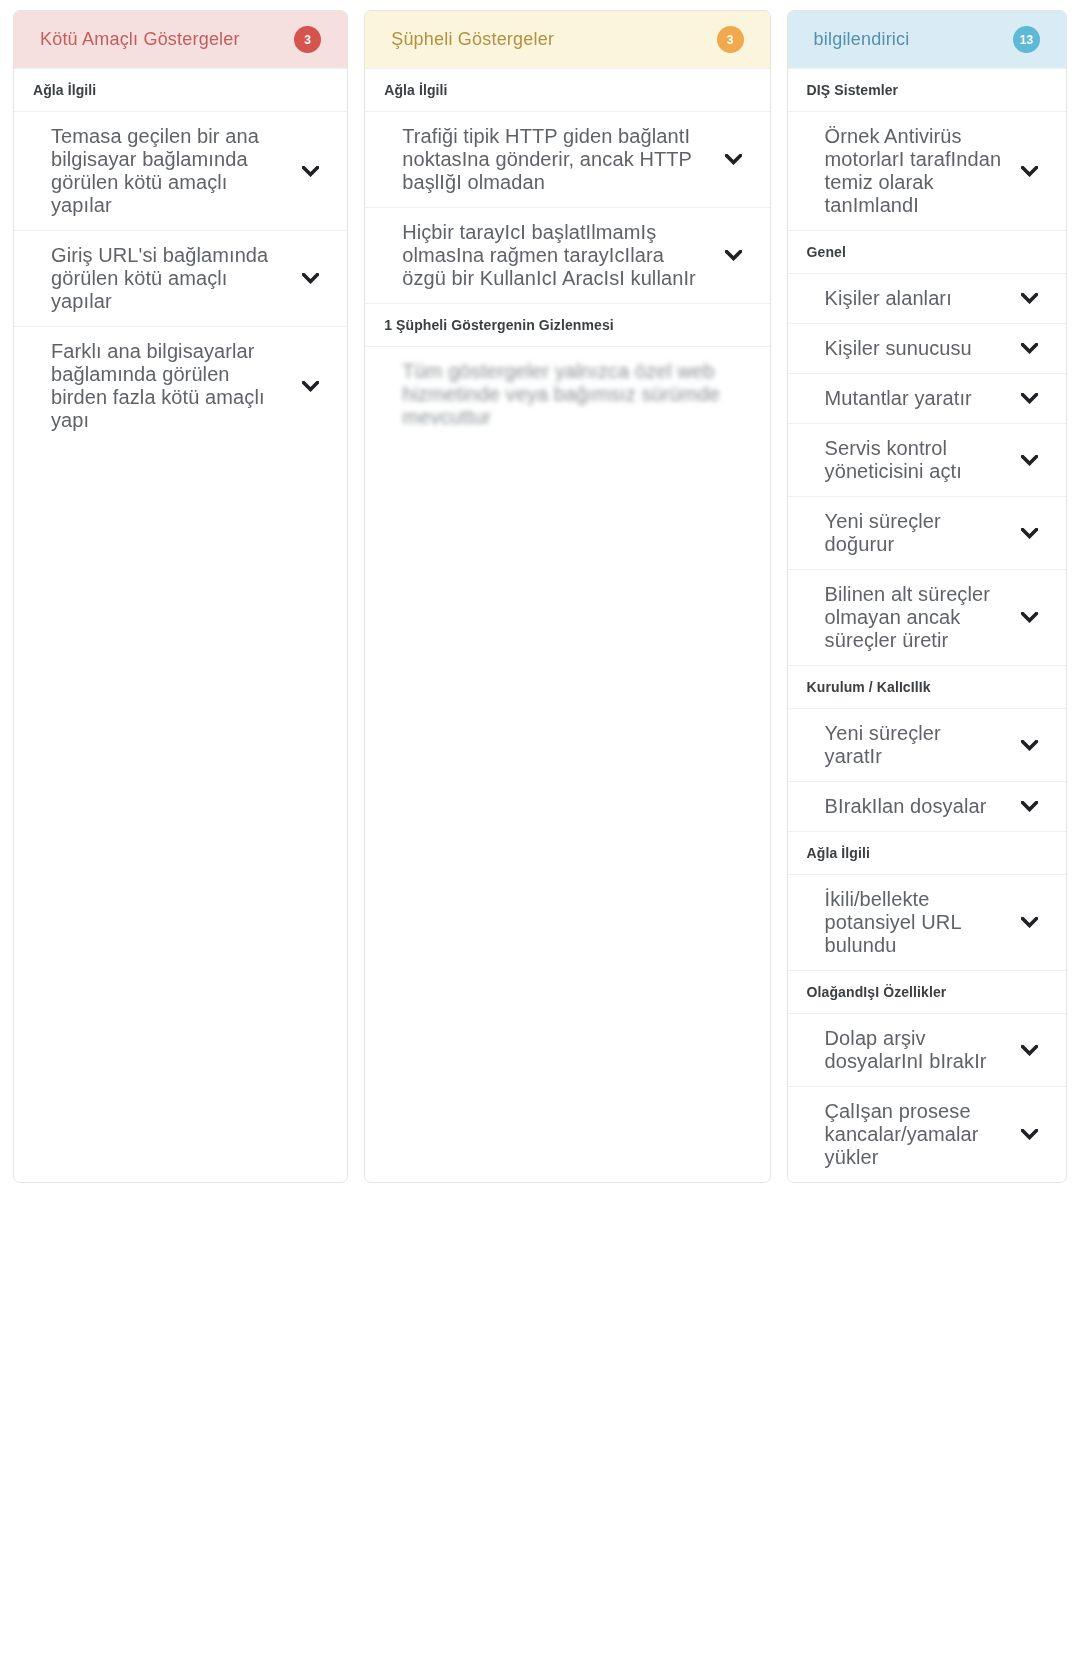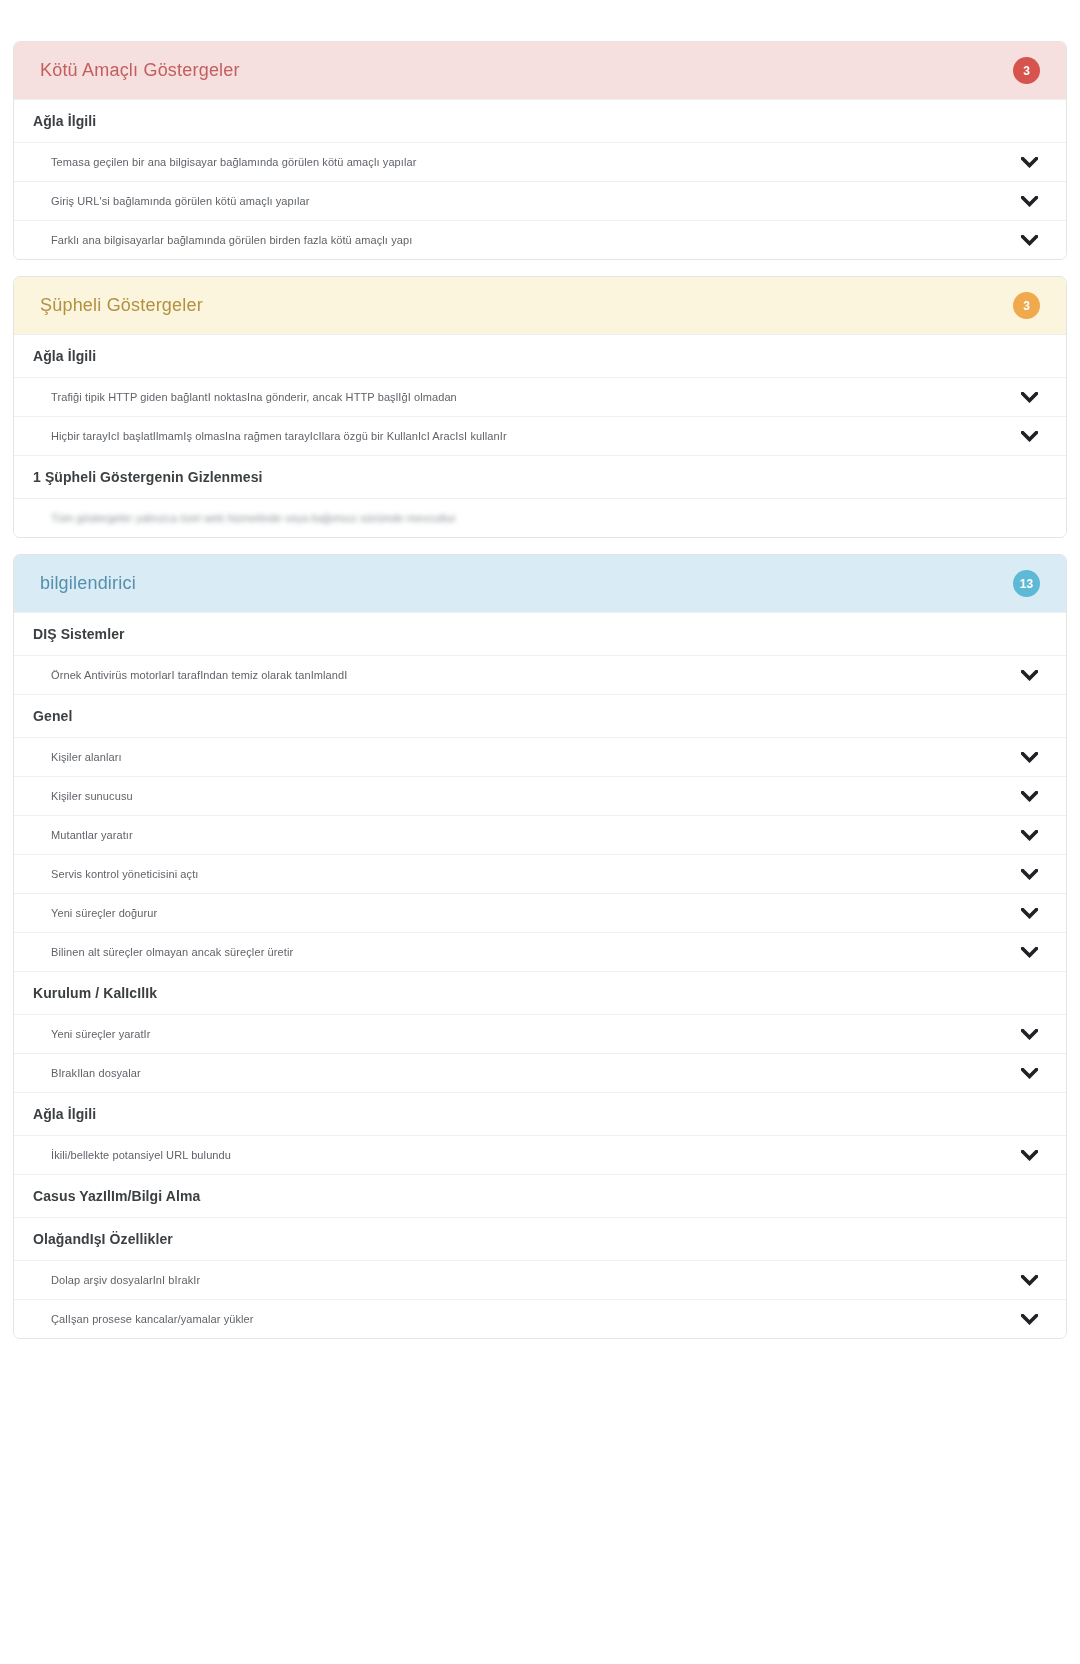--- a/index.html
+++ b/index.html
@@ -6,23 +6,22 @@
     margin: 0;
     padding: 0;
     background: #ffffff;
     font-family: "Liberation Sans", "DejaVu Sans", sans-serif;
   }
   body { width: 1080px; min-height: 1664px; box-sizing: border-box; }
 
   .page {
     padding: 10px 13px 40px 13px;
     display: flex;
-    flex-direction: column;
+    flex-direction: row;
     gap: 16px;
-    margin-top: 31px;
   }
 
   .section {
     border: 1px solid #e4e4e4;
     border-radius: 7px;
     background: #ffffff;
     overflow: hidden;
   }
 
   .section-header {
@@ -68,21 +67,21 @@
   .item-row {
     display: flex;
     align-items: center;
     justify-content: space-between;
     padding: 13px 28px 13px 37px;
     border-top: 1px solid #efefef;
     cursor: pointer;
   }
 
   .item-label {
-    font-size: 11px;
+    font-size: 20px;
     color: #5f6368;
     letter-spacing: 0.1px;
   }
 
   .item-row.blurred { cursor: default; }
   .item-row.blurred .item-label {
     color: #8a8f94;
     filter: blur(2.6px);
     user-select: none;
   }
@@ -273,21 +272,20 @@
 
   <div class="item-row">
     <span class="item-label">İkili/bellekte potansiyel URL bulundu</span>
     <span class="chevron">
       <svg width="17" height="11" viewBox="0 0 17 11" aria-hidden="true">
         <path d="M1.5 1.5 L8.5 8.5 L15.5 1.5" fill="none" stroke="#202124" stroke-width="3.6" stroke-linecap="round" stroke-linejoin="miter"></path>
       </svg>
     </span>
   </div>
 
-  <div class="group-heading">Casus YazIlIm/Bilgi Alma</div>
 
 
   <div class="group-heading">OlağandIşI Özellikler</div>
 
   <div class="item-row">
     <span class="item-label">Dolap arşiv dosyalarInI bIrakIr</span>
     <span class="chevron">
       <svg width="17" height="11" viewBox="0 0 17 11" aria-hidden="true">
         <path d="M1.5 1.5 L8.5 8.5 L15.5 1.5" fill="none" stroke="#202124" stroke-width="3.6" stroke-linecap="round" stroke-linejoin="miter"></path>
       </svg>

